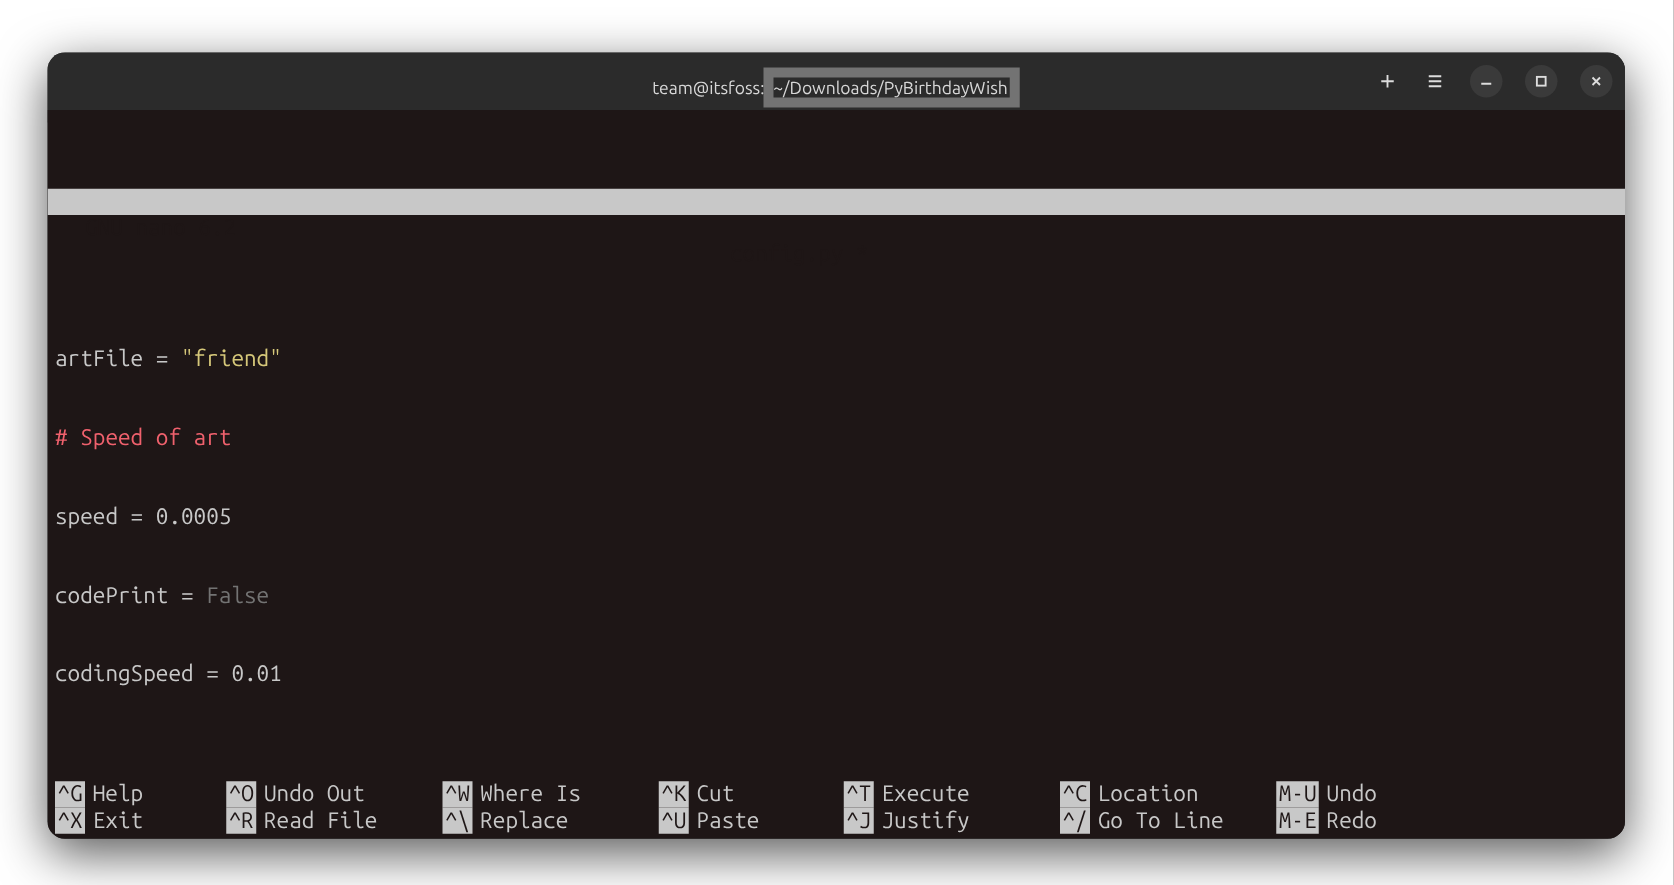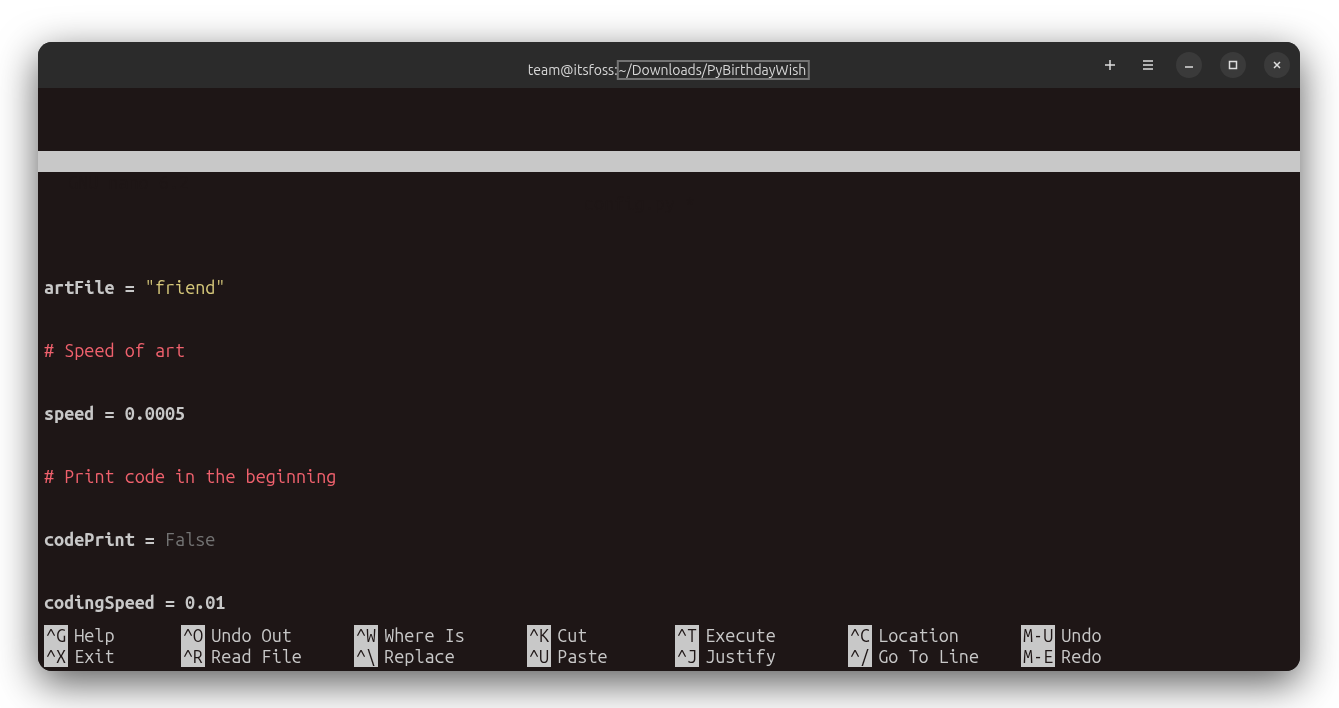--- a/index.html
+++ b/index.html
@@ -35,21 +35,21 @@
   .titlebar-title {
     position: absolute;
     left: 50%;
     transform: translateX(-50%);
     display: flex;
     align-items: center;
     white-space: nowrap;
   }
   .title-prefix { color: #d8d8d8; }
   .title-path-box {
-    border: 2px solid #737373;
+    border: 8px solid #737373;
     padding: 0 2px 0 0;
     margin-left: -1px;
     text-align: right;
   }
   .title-path { color: #d8d8d8; }
   .titlebar-controls {
     position: absolute;
     right: 10px;
     top: 0;
     height: 46px;
@@ -86,21 +86,21 @@
     padding-left: 6px;
     position: relative;
   }
   .status-left { position: absolute; left: 30px; }
   .status-center { position: absolute; left: 546px; }
   .content {
     padding-left: 6px;
   }
   .line { height: 21px; display: flex; align-items: center; }
   .c-comment { color: #f0616d; }
-  .c-var { color: #c8c8c8; font-weight: bold; }
+  .c-var { color: #c8c8c8; }
   .c-string { color: #d6c87a; }
   .c-kw { color: #737373; }
   .footer {
     position: absolute;
     left: 6px; right: 6px;
     bottom: 4px;
     display: grid;
     grid-template-columns: 137px 173px 173px 148px 173px 173px 150px;
     grid-template-rows: 21px 21px;
     font-size: 18px;
@@ -161,21 +161,20 @@
 
     <div class="status-line">
       <span class="status-left">GNU nano 6.2</span>
       <span class="status-center">config.py *</span>
     </div>
 
     <div class="content">
       <div class="line"><span class="c-var">artFile = </span><span class="c-string">"friend"</span></div>
       <div class="line"><span class="c-comment"># Speed of art</span></div>
       <div class="line"><span class="c-var">speed = 0.0005</span></div>
-      <div class="line"><span class="c-comment"># Print code in the beginning</span></div>
       <div class="line"><span class="c-var">codePrint = </span><span class="c-kw">False</span></div>
       <div class="line"><span class="c-var">codingSpeed = 0.01</span></div>
       
       
       
       
       
       
       
       

